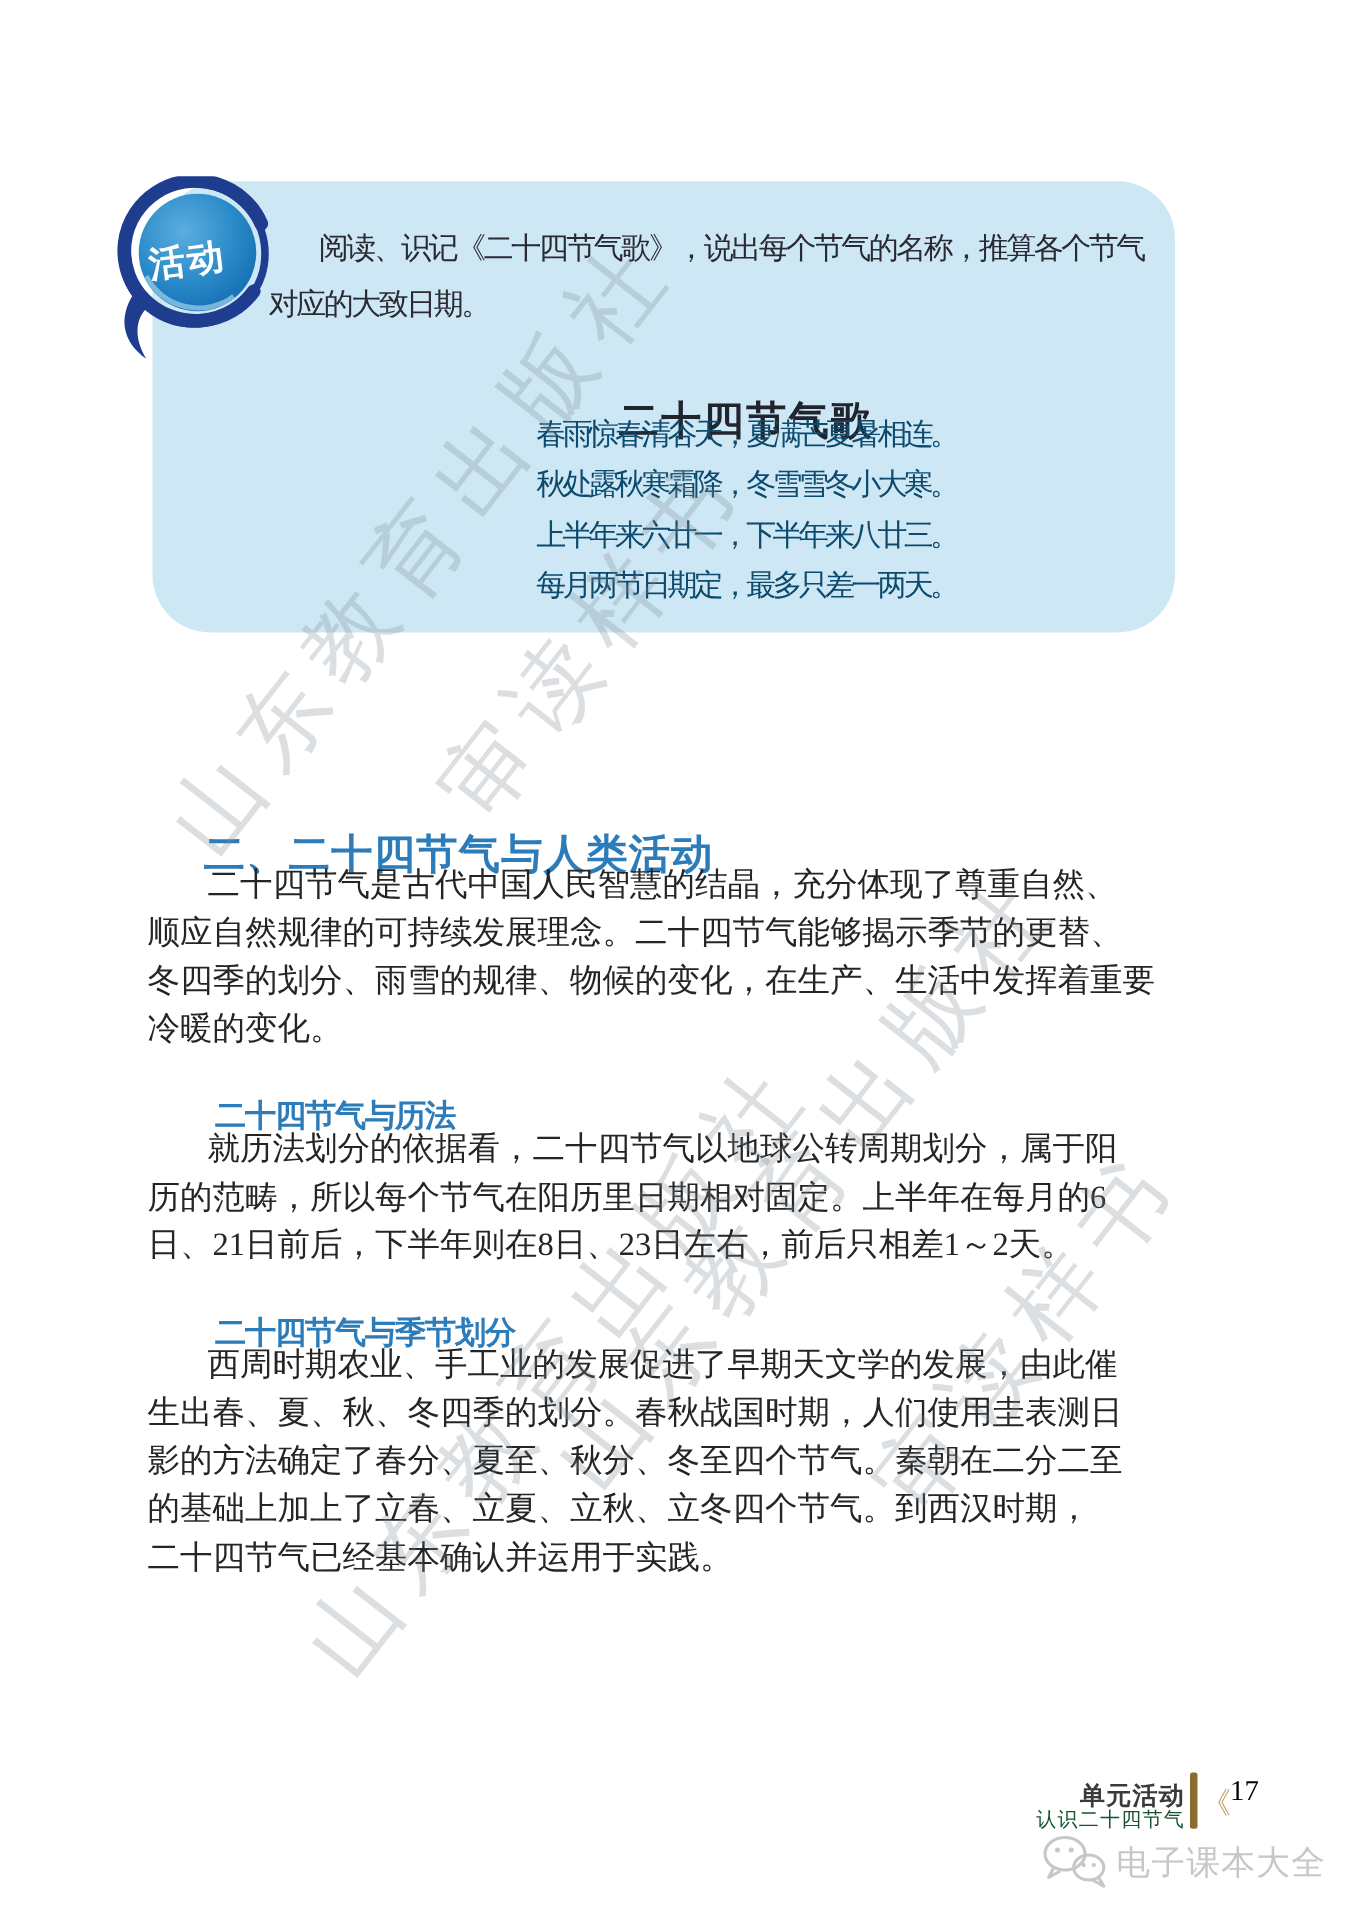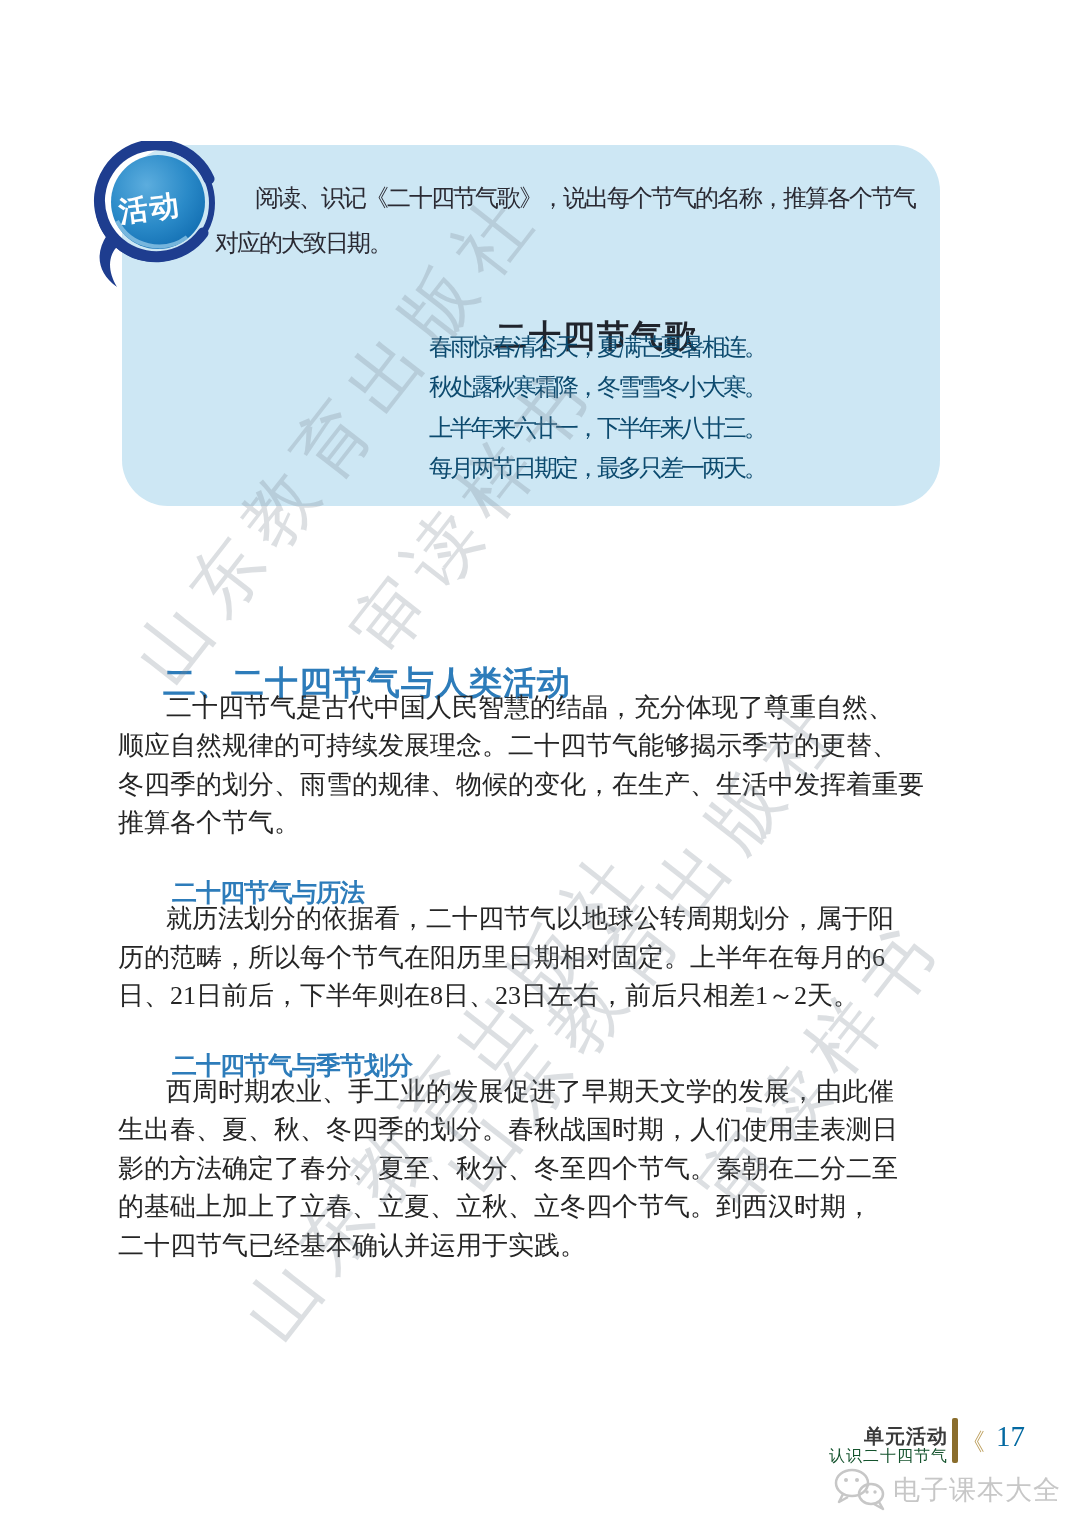--- a/index.html
+++ b/index.html
@@ -76,21 +76,21 @@
   .footer-bar{
     position:absolute;left:952px;top:1418px;width:6px;height:45px;
     background:#8a6d2c;border-radius:2px;
   }
   .footer-chevron{
     position:absolute;left:961px;top:1426px;
     font-size:24px;color:#bfa261;font-family:"Liberation Serif",serif;
   }
   .page-number{
     position:absolute;left:984px;top:1420px;
-    font-size:29px;color:#0369a1;font-family:"Liberation Serif","DejaVu Serif",serif;margin-left:12px;
+    font-size:23px;color:#000000;font-family:"Liberation Serif","DejaVu Serif",serif;
   }
   
   .site-wm{position:absolute;left:833px;top:1466px;display:flex;align-items:center;}
   .site-wm-text{
     font-size:27px;color:#c7c7c7;letter-spacing:1px;margin-left:6px;
     font-family:"Liberation Sans","DejaVu Sans",sans-serif;white-space:nowrap;
   }
 
   
   .wm{
@@ -145,21 +145,21 @@
     <div class="poem-line poem-2">秋处露秋寒霜降，冬雪雪冬小大寒。</div>
     <div class="poem-line poem-3">上半年来六廿一，下半年来八廿三。</div>
     <div class="poem-line poem-4">每月两节日期定，最多只差一两天。</div>
   </section>
 
   <h2 class="sec-heading">二、二十四节气与人类活动</h2>
 
   <div class="body-line ind p1-1">二十四节气是古代中国人民智慧的结晶，充分体现了尊重自然、</div>
   <div class="body-line p1-2">顺应自然规律的可持续发展理念。二十四节气能够揭示季节的更替、</div>
   <div class="body-line p1-3">冬四季的划分、雨雪的规律、物候的变化，在生产、生活中发挥着重要</div>
-  <div class="body-line p1-4">推算各个节气。</div>
+  <div class="body-line p1-4">冷暖的变化。</div>
 
   <h3 class="sub-heading sub-1">二十四节气与历法</h3>
 
   <div class="body-line ind p2-1">就历法划分的依据看，二十四节气以地球公转周期划分，属于阳</div>
   <div class="body-line p2-2">历的范畴，所以每个节气在阳历里日期相对固定。上半年在每月的6</div>
   <div class="body-line p2-3">日、21日前后，下半年则在8日、23日左右，前后只相差1～2天。</div>
 
   <h3 class="sub-heading sub-2">二十四节气与季节划分</h3>
 
   <div class="body-line ind p3-1">西周时期农业、手工业的发展促进了早期天文学的发展，由此催</div>

